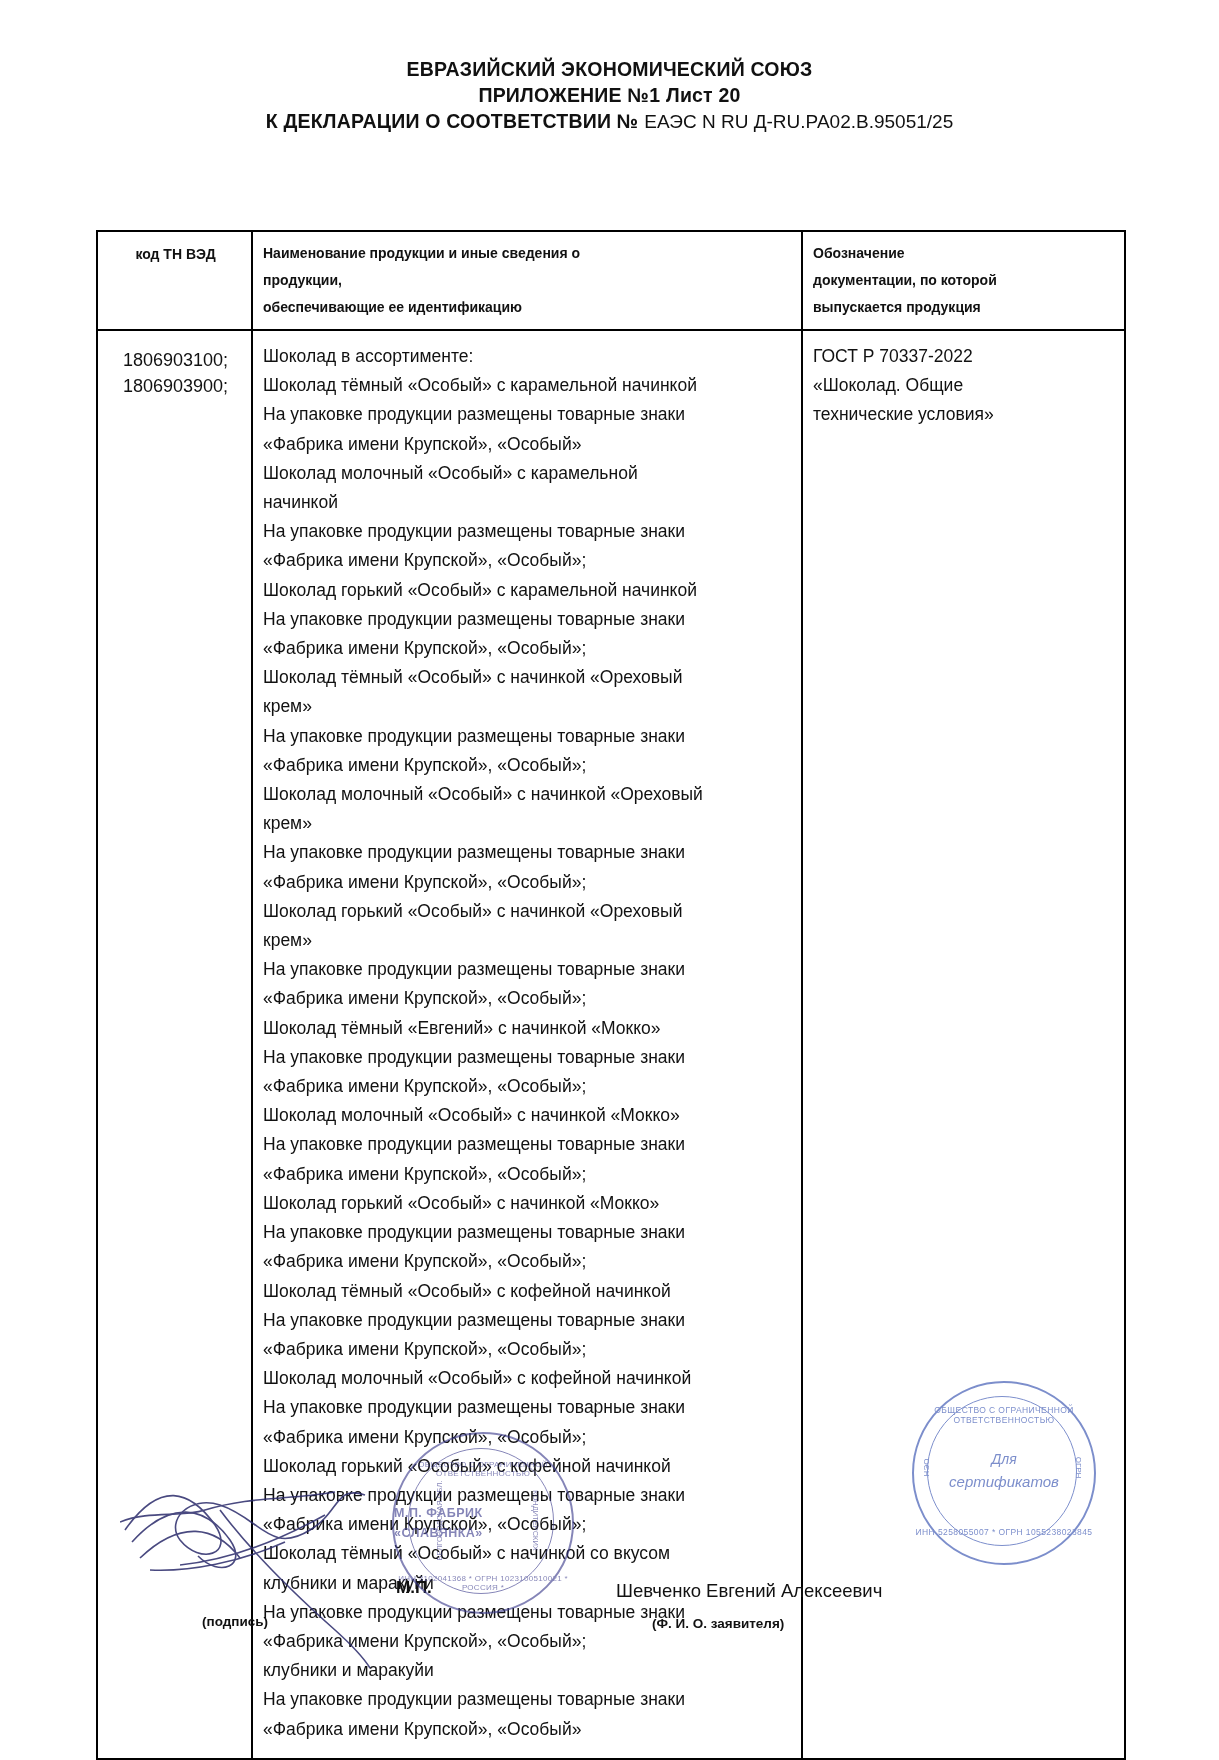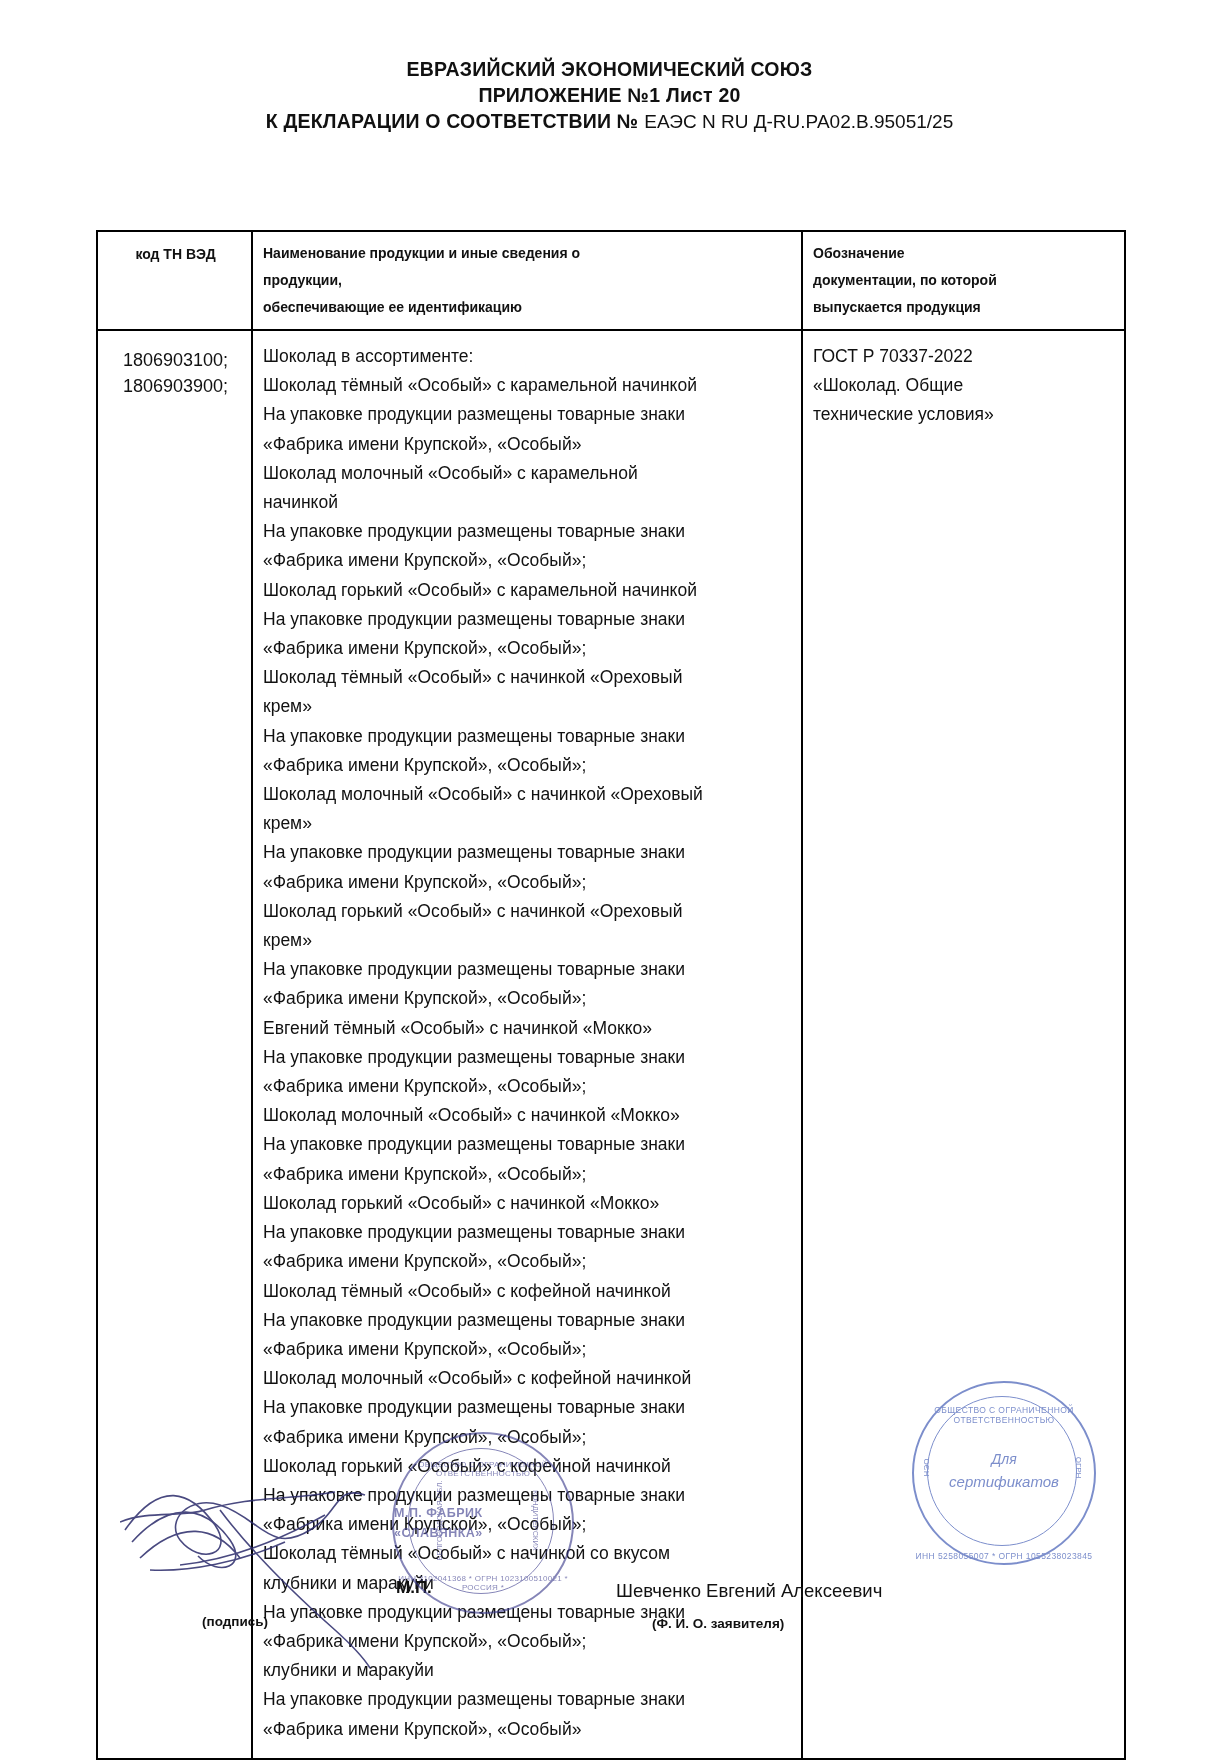--- a/index.html
+++ b/index.html
@@ -171,21 +171,21 @@
   .stamp-right .c2 { top: 90px; font-size: 15px; }
   .stamp-right .arc {
     position: absolute;
     width: 100%;
     text-align: center;
     color: #4a63b8;
     font-size: 8.5px;
     letter-spacing: 0.4px;
   }
   .stamp-right .arc.t { top: 22px; }
-  .stamp-right .arc.b { bottom: 2px; }
+  .stamp-right .arc.b { bottom: 26px; }
   .stamp-right .side {
     position: absolute;
     color: #4a63b8;
     font-size: 8px;
     top: 80px;
   }
   .stamp-right .side.l { left: 4px; transform: rotate(-90deg); }
   .stamp-right .side.r { right: 4px; transform: rotate(90deg); }
 
   .stamp-left {
@@ -296,21 +296,21 @@
           <div class="nm-line">На упаковке продукции размещены товарные знаки</div>
           <div class="nm-line">«Фабрика имени Крупской», «Особый»;</div>
           <div class="nm-line">Шоколад молочный «Особый» с начинкой «Ореховый</div>
           <div class="nm-line">крем»</div>
           <div class="nm-line">На упаковке продукции размещены товарные знаки</div>
           <div class="nm-line">«Фабрика имени Крупской», «Особый»;</div>
           <div class="nm-line">Шоколад горький «Особый» с начинкой «Ореховый</div>
           <div class="nm-line">крем»</div>
           <div class="nm-line">На упаковке продукции размещены товарные знаки</div>
           <div class="nm-line">«Фабрика имени Крупской», «Особый»;</div>
-          <div class="nm-line">Евгений тёмный «Особый» с начинкой «Мокко»</div>
+          <div class="nm-line">Шоколад тёмный «Евгений» с начинкой «Мокко»</div>
           <div class="nm-line">На упаковке продукции размещены товарные знаки</div>
           <div class="nm-line">«Фабрика имени Крупской», «Особый»;</div>
           <div class="nm-line">Шоколад молочный «Особый» с начинкой «Мокко»</div>
           <div class="nm-line">На упаковке продукции размещены товарные знаки</div>
           <div class="nm-line">«Фабрика имени Крупской», «Особый»;</div>
           <div class="nm-line">Шоколад горький «Особый» с начинкой «Мокко»</div>
           <div class="nm-line">На упаковке продукции размещены товарные знаки</div>
           <div class="nm-line">«Фабрика имени Крупской», «Особый»;</div>
           <div class="nm-line">Шоколад тёмный «Особый» с кофейной начинкой</div>
           <div class="nm-line">На упаковке продукции размещены товарные знаки</div>

